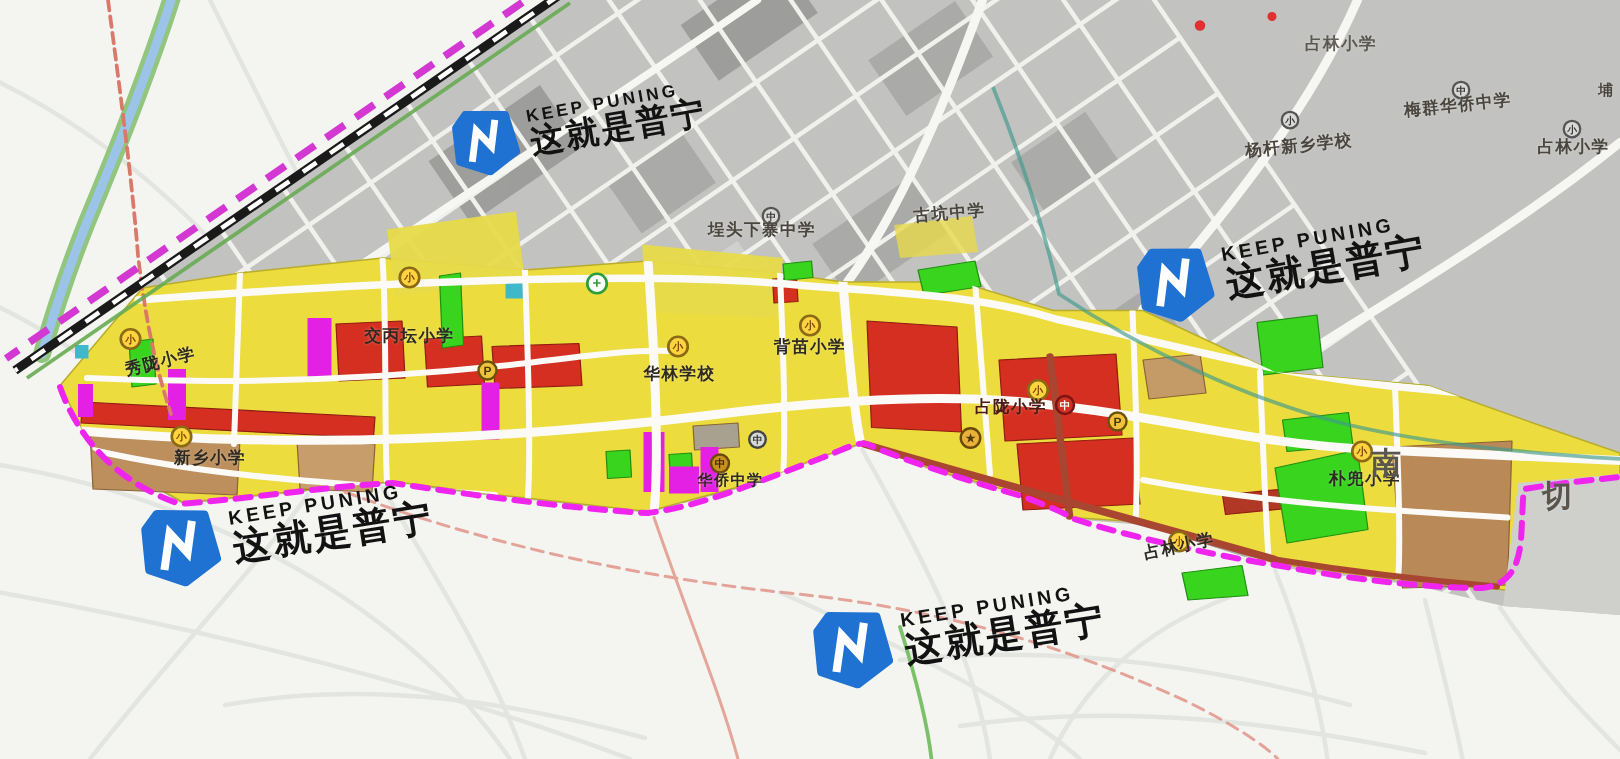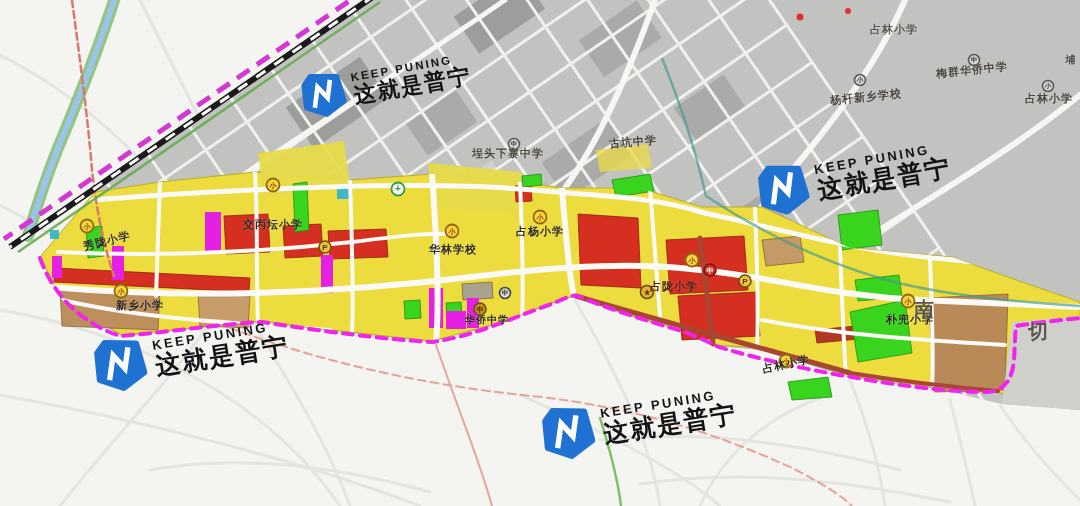--- a/index.html
+++ b/index.html
@@ -282,24 +282,24 @@
           <circle r="6.5" fill="#e9b13a" stroke="#6b4a08" stroke-width="1.6"></circle>
           <text y="2.8" font-size="7.5" fill="#503c06">★</text>
         </g>
     <circle cx="800" cy="17" r="3.5" fill="#e03030"></circle>
     <circle cx="848" cy="11" r="3" fill="#e03030"></circle>
   </g>
 </svg>
 
 <span class="map-label" style="left:273px;top:200px;margin-top:24px;">交丙坛小学</span>
 <span class="map-label" style="left:453px;top:249px;">华林学校</span>
-<span class="map-label" style="left:540px;top:231px;">占杨小学</span>
+<span class="map-label" style="left:540px;top:231px;">背苗小学</span>
 <span class="map-label" style="left:107px;top:241px;transform:translate(-50%,-50%) rotate(-14deg);">秀陇小学</span>
 <span class="map-label" style="left:124px;top:305px;margin-left:16px;">新乡小学</span>
-<span class="map-label" style="left:674px;top:286px;color:#4a1a12;font-family:Liberation Serif, serif;">占陇小学</span>
+<span class="map-label" style="left:674px;top:271px;color:#4a1a12;font-family:Liberation Serif, serif;">占陇小学</span>
 <span class="map-label" style="left:910px;top:319px;">朴兜小学</span>
 <span class="map-label" style="left:786px;top:364px;transform:translate(-50%,-50%) rotate(-12deg);">占林小学</span>
 <span class="map-label tiny" style="left:463px;top:320px;margin-left:24px;">华侨中学</span>
 <span class="map-label gray" style="left:508px;top:153px;">埕头下寨中学</span>
 <span class="map-label gray" style="left:633px;top:142px;transform:translate(-50%,-50%) rotate(-5deg);">古坑中学</span>
 <span class="map-label gray" style="left:894px;top:29px;opacity:.85;">占林小学</span>
 <span class="map-label gray" style="left:972px;top:70px;transform:translate(-50%,-50%) rotate(-6deg);">梅群华侨中学</span>
 <span class="map-label gray" style="left:866px;top:97px;transform:translate(-50%,-50%) rotate(-6deg);">杨杆新乡学校</span>
 <span class="map-label gray" style="left:1049px;top:98px;">占林小学</span>
 <span class="map-label big" style="left:924px;top:309px;">南</span>

